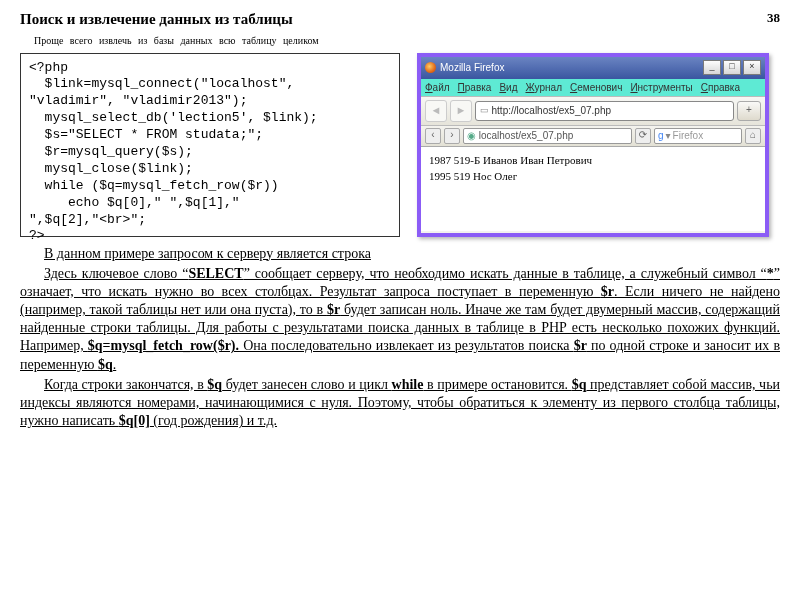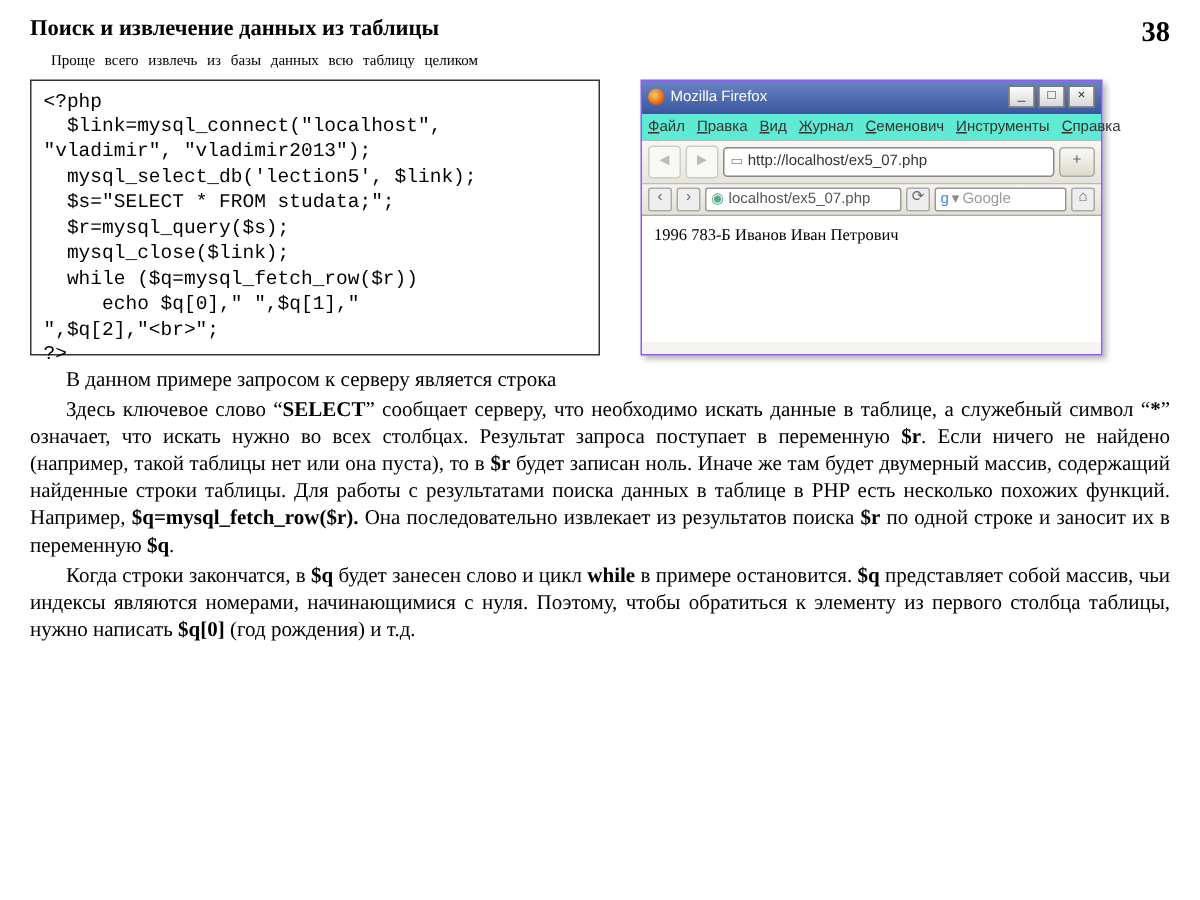--- a/index.html
+++ b/index.html
@@ -13,48 +13,48 @@
     background: #fff;
     color: #000;
     line-height: 1.3;
   }
   .page-head { position: relative; }
   .page-number {
     position: absolute;
     right: 0;
     top: 0;
     font-weight: bold;
-    font-size: 19px;
+    font-size: 13px;
     text-align: center;
   }
   .title {
     text-align: left;
     font-weight: bold;
     font-size: 15px;
     margin: 0 0 4px 0;
   }
   .subtitle {
     margin: 0 0 6px 14px;
     font-size: 10px;
     word-spacing: 4px;
   }
-  .two-col { display: flex; gap: 23px; }
+  .two-col { display: flex; gap: 13px; }
   .code-box {
     border: 1px solid #333;
     padding: 6px 8px;
     font-family: "Courier New", monospace;
     font-size: 13px;
     white-space: pre-wrap;
     width: 380px;
     height: 184px;
     box-sizing: border-box;
   }
   .browser-win {
-    width: 308px;
-    border: 1px solid #8b5cf6;
+    width: 352px;
+    border: 4px solid #8b5cf6;
     background: #f4f3ef;
     font-family: Tahoma, Arial, sans-serif;
     font-size: 10px;
     box-sizing: border-box;
     box-shadow: 2px 2px 4px rgba(0,0,0,0.3);
     margin-left: 4px;
   }
   .titlebar {
     background: linear-gradient(#6a84c2, #3a56a0);
     color: #fff;
@@ -172,21 +172,21 @@
   .content-area {
     background: #fff;
     padding: 6px 8px;
     font-family: "Times New Roman", serif;
     font-size: 11px;
     height: 72px;
   }
   .content-area div { margin-bottom: 2px; }
   .body-text { margin-top: 8px; text-align: justify; font-size: 14px; }
   .body-text p { margin: 0 0 2px 0; }
-  .indent { text-indent: 24px; }
+  .indent { text-indent: 24px; text-decoration: underline; }
   .center-line { text-align: center; font-weight: bold; }
 </style>
 </head>
 <body>
 
 <div class="page-head">
   <div class="page-number">38</div>
   <div class="title">Поиск и извлечение данных из таблицы</div>
 </div>
 <div class="subtitle">Проще всего извлечь из базы данных всю таблицу целиком</div>
@@ -235,26 +235,27 @@
       <div class="smallbtn">‹</div>
       <div class="smallbtn">›</div>
       <div class="path">
         <span style="color:#5a8; margin-right:3px;">◉</span>
         <span>localhost/ex5_07.php</span>
       </div>
       <div class="smallbtn">⟳</div>
       <div class="search">
         <span style="color:#4285f4;">g</span>
         <span style="color:#888;">▾</span>
-        <span>Google</span>
+        <span>Firefox</span>
       </div>
       <div class="smallbtn">⌂</div>
     </div>
     <div class="content-area">
-      <div>1996 783-Б Иванов Иван Петрович</div>
+      <div>1987 519-Б Иванов Иван Петрович</div>
+      <div>1995 519 Нос Олег</div>
     </div>
   </div>
 </div>
 
 <div class="body-text">
   <p class="indent"><span>В данном примере запросом к серверу является строка</span></p>
   <p class="indent">
     <span>Здесь ключевое слово “</span><b>SELECT</b><span>” сообщает серверу, что необходимо искать данные в таблице, а служебный символ “</span><b>*</b><span>” означает, что искать нужно во всех столбцах. Результат запроса поступает в переменную </span><b>$r</b><span>. Если ничего не найдено (например, такой таблицы нет или она пуста), то в </span><b>$r</b><span> будет записан ноль. Иначе же там будет двумерный массив, содержащий найденные строки таблицы.  Для работы с результатами поиска данных в таблице в PHP есть несколько похожих функций. Например, </span><b>$q=mysql_fetch_row($r).</b><span> Она последовательно извлекает из результатов поиска </span><b>$r</b><span>  по одной строке  и заносит их в переменную </span><b>$q</b><span>.</span>
   </p>
   <p class="indent">

